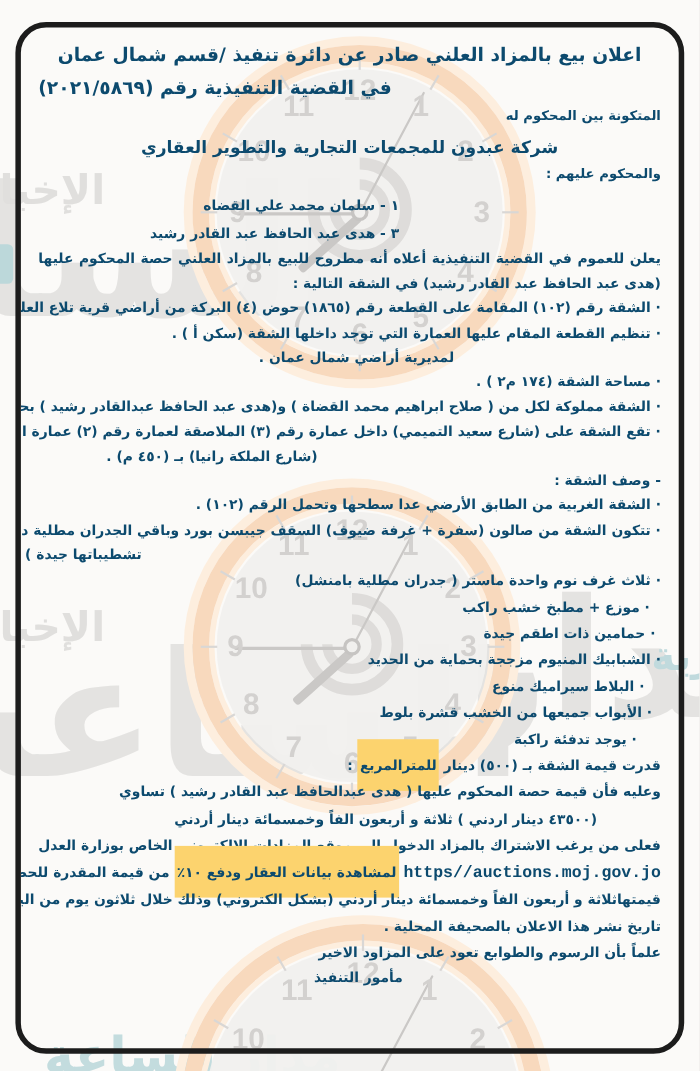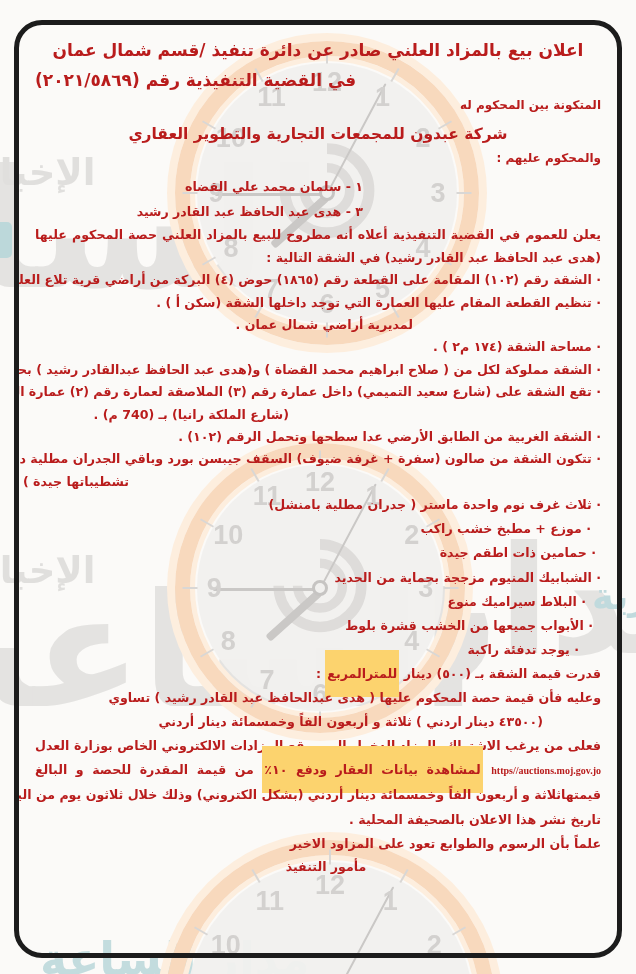--- a/index.html
+++ b/index.html
@@ -29,34 +29,34 @@
   .cnum{position:absolute;transform:translate(-50%,-50%);color:#d3d1cf;font-weight:700;
         font-size:27px;font-family:"Liberation Sans",sans-serif;}
   .ctick{position:absolute;width:15px;height:2px;background:#d9d7d5;display:block;}
   .hand{position:absolute;left:50%;top:50%;transform-origin:0 50%;background:#cac8c6;border-radius:3px;}
   .hub{position:absolute;left:50%;top:50%;width:10px;height:10px;border:3px solid #c6c4c2;
        border-radius:50%;transform:translate(-50%,-50%);background:#f1f0ee;}
   .swirl{position:absolute;left:50%;top:50%;transform:translate(-50%,-52%);opacity:.75;}
   
   .doc{position:absolute;left:14px;top:20px;width:608px;height:938px;box-sizing:border-box;
        border:5px solid #1c1c1c;border-radius:28px;padding:10px 16px;z-index:2;
-       direction:rtl;color:#b91c1c;font-weight:700;overflow:hidden;}
+       direction:rtl;color:#0c4a6e;font-weight:700;overflow:hidden;}
   .t1{font-size:17px;line-height:30px;text-align:center;}
   .t2{font-size:17px;line-height:30px;text-align:left;}
   .small-right{font-size:12px;line-height:21px;text-align:right;}
   .creditor{font-size:15.5px;line-height:28px;text-align:center;margin-top:4px;}
   .debtors{margin-top:6px;margin-left:0;text-align:right;padding-right:238px;}
   .debtor{font-size:12.6px;line-height:24.7px;white-space:nowrap;}
   .line{font-size:12.6px;text-align:right;white-space:nowrap;}
   .lh22{line-height:22.4px;}
   .lh24{line-height:24.1px;}
   .stretch{text-align:justify;text-align-last:justify;}
   .left{text-align:center;margin-left:16px;}
   mark{background:#fcd36e;color:inherit;padding:16px 2px;}
-  .url{font-family:Liberation Serif, serif;font-weight:700;font-size:10px;}
+  .url{font-family:Liberation Mono, monospace;font-weight:700;font-size:15px;}
 </style>
 </head>
 <body>
 
 <div class="page">
 
   <div class="wm">
     <div class="wm-text bigword saah-top">الساعة</div>
     <div class="wm-text bigword saah-mid">الساعة</div>
     <div class="wm-text bigword madar-right">مدار</div>
@@ -172,21 +172,22 @@
     </div>
 
     <div class="line lh22 stretch">يعلن للعموم في القضية التنفيذية أعلاه أنه مطروح للبيع بالمزاد العلني حصة المحكوم عليها</div>
     <div class="line lh22">(هدى عبد الحافظ عبد القادر رشيد) في الشقة التالية :</div>
     <div class="line lh22 stretch">· الشقة رقم (١٠٢) المقامة على القطعة رقم (١٨٦٥) حوض (٤) البركة من أراضي قرية تلاع العلي تابعة</div>
     <div class="line lh22">· تنظيم القطعة المقام عليها العمارة التي توجد داخلها الشقة (سكن أ ) .</div>
     <div class="line lh22" style="margin-right:188px;">لمديرية أراضي شمال عمان .</div>
     <div class="line lh22">· مساحة الشقة (١٧٤ م٢ ) .</div>
     <div class="line lh22 stretch">· الشقة مملوكة لكل من ( صلاح ابراهيم محمد القضاة ) و(هدى عبد الحافظ عبدالقادر رشيد ) بحصص متساوية</div>
     <div class="line lh22 stretch">· تقع الشقة على (شارع سعيد التميمي) داخل عمارة رقم (٣) الملاصقة لعمارة رقم (٢) عمارة البركة وتبعد عن</div>
-    <div class="line lh22" style="margin-right:312px;">(شارع الملكة رانيا) بـ (740 م) .</div>
+    <div class="line lh22" style="margin-right:312px;">(شارع الملكة رانيا) بـ (٤٥٠ م) .</div>
+    <div class="line lh22">- وصف الشقة :</div>
     <div class="line lh22">· الشقة الغربية من الطابق الأرضي عدا سطحها وتحمل الرقم (١٠٢) .</div>
     <div class="line lh22 stretch">· تتكون الشقة من صالون (سفرة + غرفة ضيوف) السقف جيبسن بورد وباقي الجدران مطلية دهان امنشل (</div>
     <div class="line lh22" style="margin-right:472px;">تشطيباتها جيدة )</div>
     <div class="line lh24">· ثلاث غرف نوم واحدة ماستر ( جدران مطلية بامنشل)</div>
     <div class="line lh24" style="margin-right:10px;">· موزع + مطبخ خشب راكب</div>
     <div class="line lh24" style="margin-right:5px;">· حمامين ذات اطقم جيدة</div>
     <div class="line lh24">· الشبابيك المنيوم مزججة بحماية من الحديد</div>
     <div class="line lh24" style="margin-right:15px;">· البلاط سيراميك منوع</div>
     <div class="line lh24" style="margin-right:8px;">· الأبواب جميعها من الخشب قشرة بلوط</div>
     <div class="line lh24" style="margin-right:22px;">· يوجد تدفئة راكبة</div>

